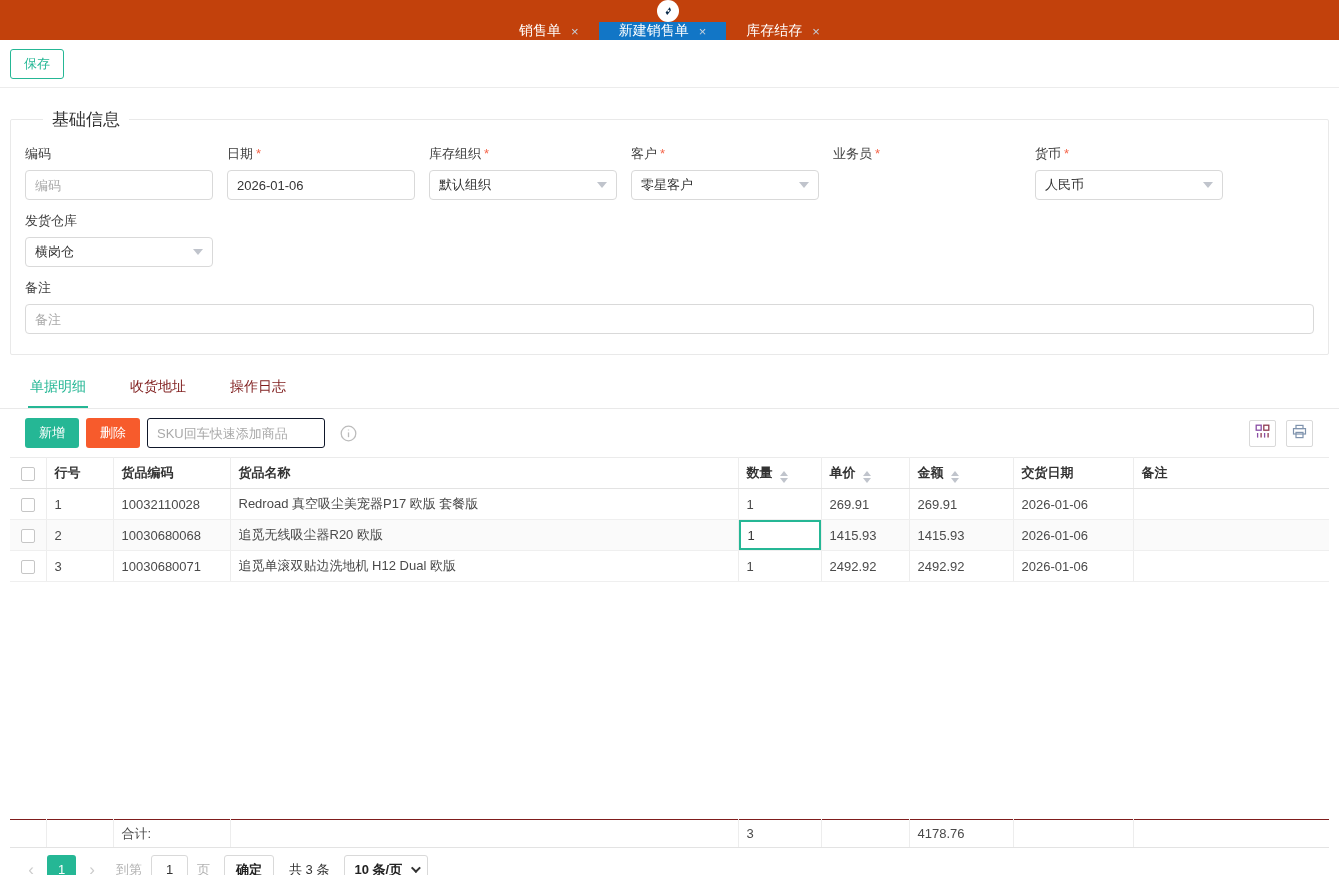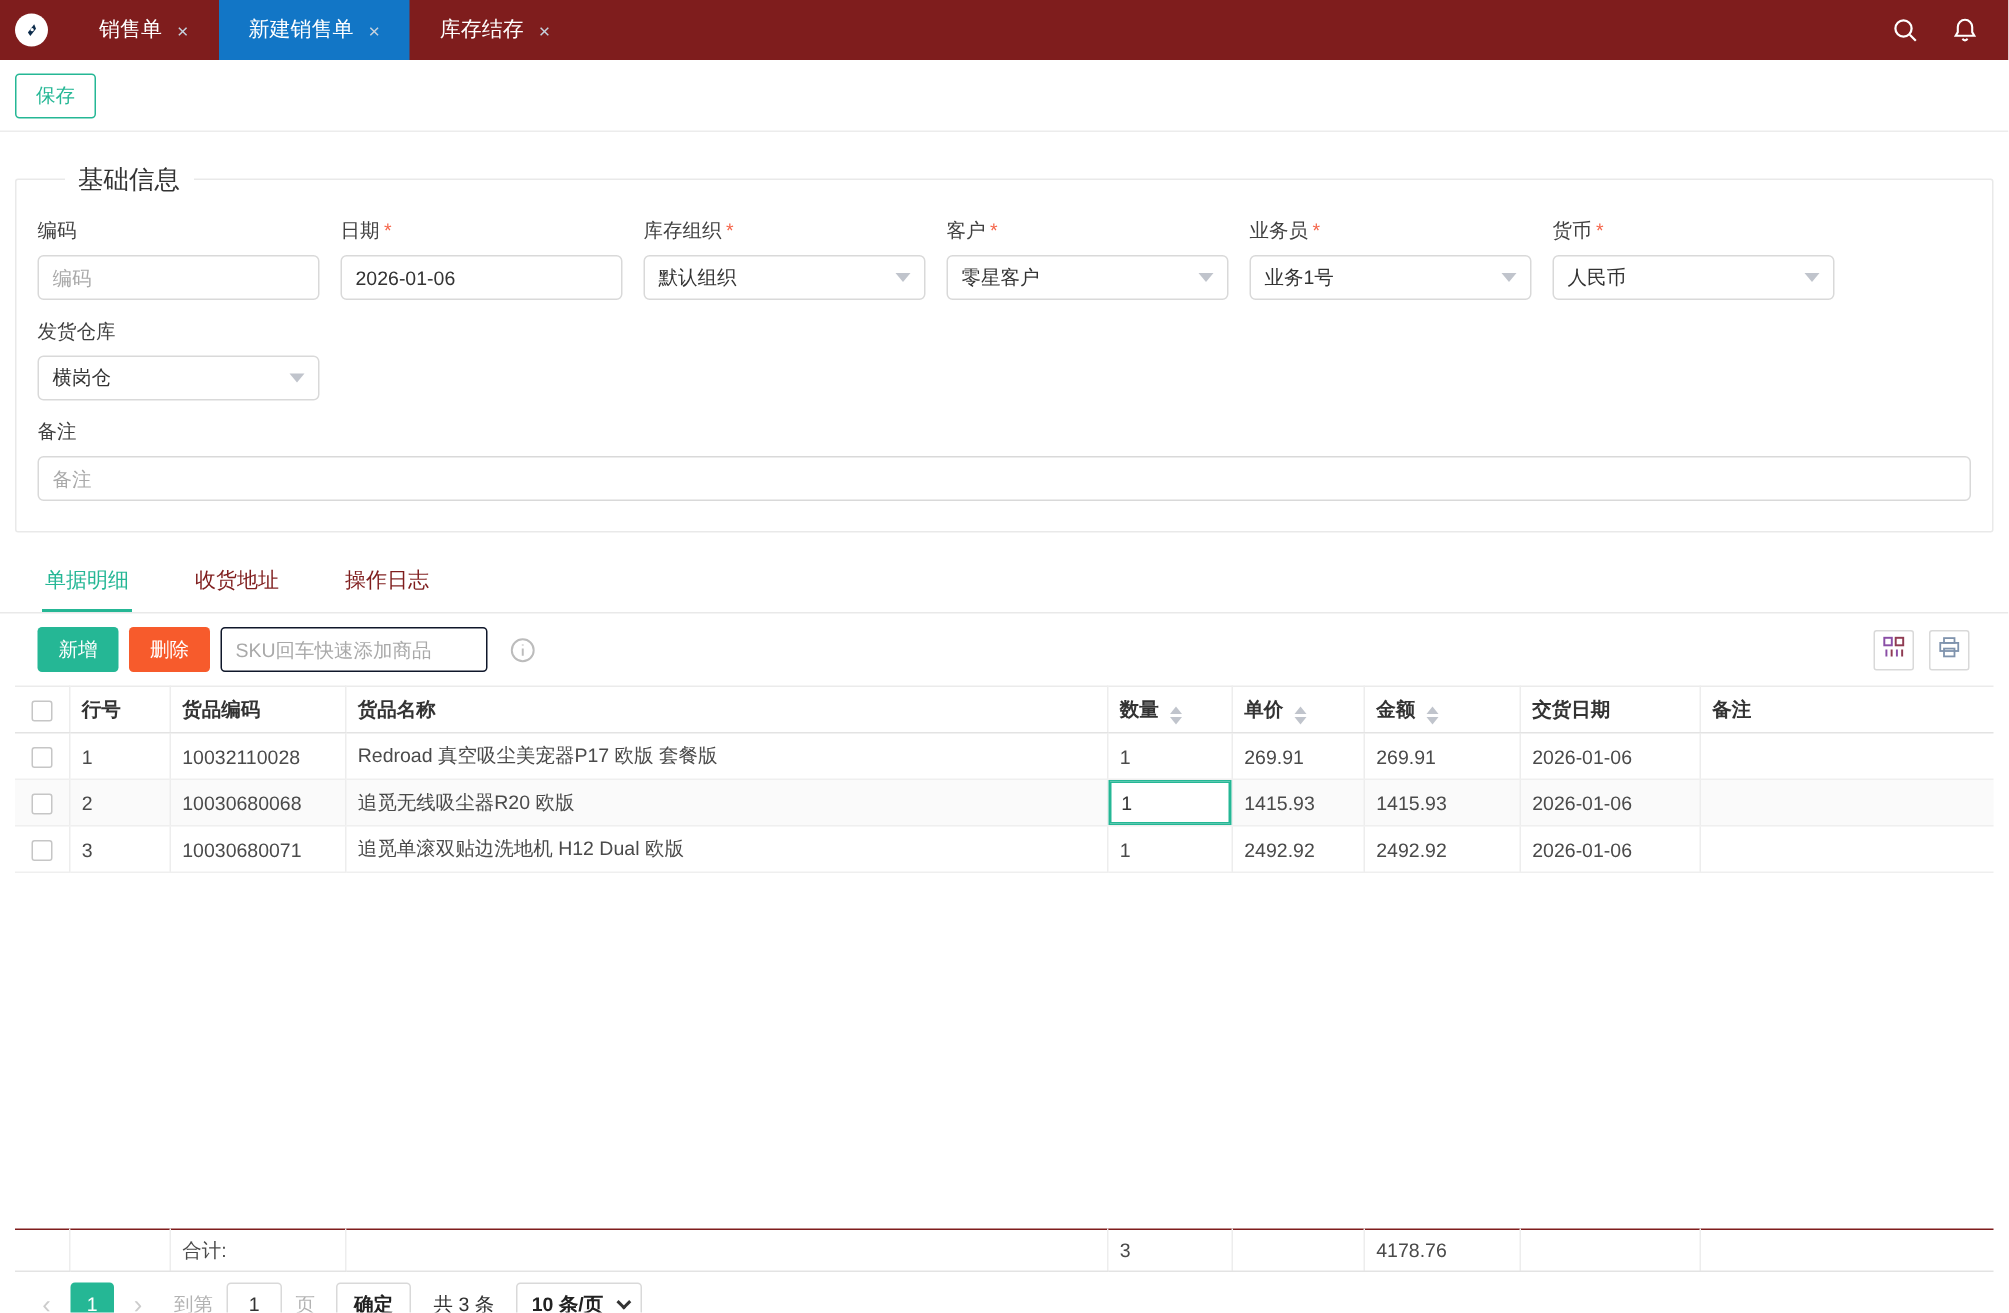--- a/index.html
+++ b/index.html
@@ -1,20 +1,20 @@
 <!DOCTYPE html>
 <html><head>
 <meta charset="utf-8">
 <style>
   * { box-sizing: border-box; margin: 0; padding: 0; }
   html,body { width: 1339px; height: 875px; background: #fff;
     font-family: "Liberation Sans", "DejaVu Sans", sans-serif; overflow: hidden; }
 
   
-  .topbar { height: 40px; background: #7f1d1d; display: flex; align-items: center; }
+  .topbar { height: 40px; background: #c2410c; display: flex; align-items: center; flex-direction: column; }
   .logo { width: 22px; height: 22px; border-radius: 50%; background: #fff;
     margin: 0 14px 0 10px; display: flex; align-items: center; justify-content: center; flex: none; }
   .tabs { display: flex; height: 40px; }
   .tab { display: flex; align-items: center; padding: 0 20px; color: #fff;
     font-size: 14px; cursor: pointer; }
   .tab.active { background: #1276c6; }
   .tab .close { margin-left: 10px; color: #c6d2de; font-size: 13px; line-height: 1; }
   .topbar-right { margin-left: auto; display: flex; align-items: center; gap: 22px; padding-right: 20px; }
   .topbar-right svg { display: block; }
 
@@ -180,24 +180,20 @@
     <div class="field">
       <span class="flabel"><span>客户</span><span class="req">*</span></span>
       <div class="control select">
         <span>零星客户</span>
         <span class="caret"></span>
       </div>
     </div>
 
     <div class="field">
       <span class="flabel"><span>业务员</span><span class="req">*</span></span>
-      <div class="control select">
-        <span>业务1号</span>
-        <span class="caret"></span>
-      </div>
     </div>
 
     <div class="field">
       <span class="flabel"><span>货币</span><span class="req">*</span></span>
       <div class="control select">
         <span>人民币</span>
         <span class="caret"></span>
       </div>
     </div>
 

